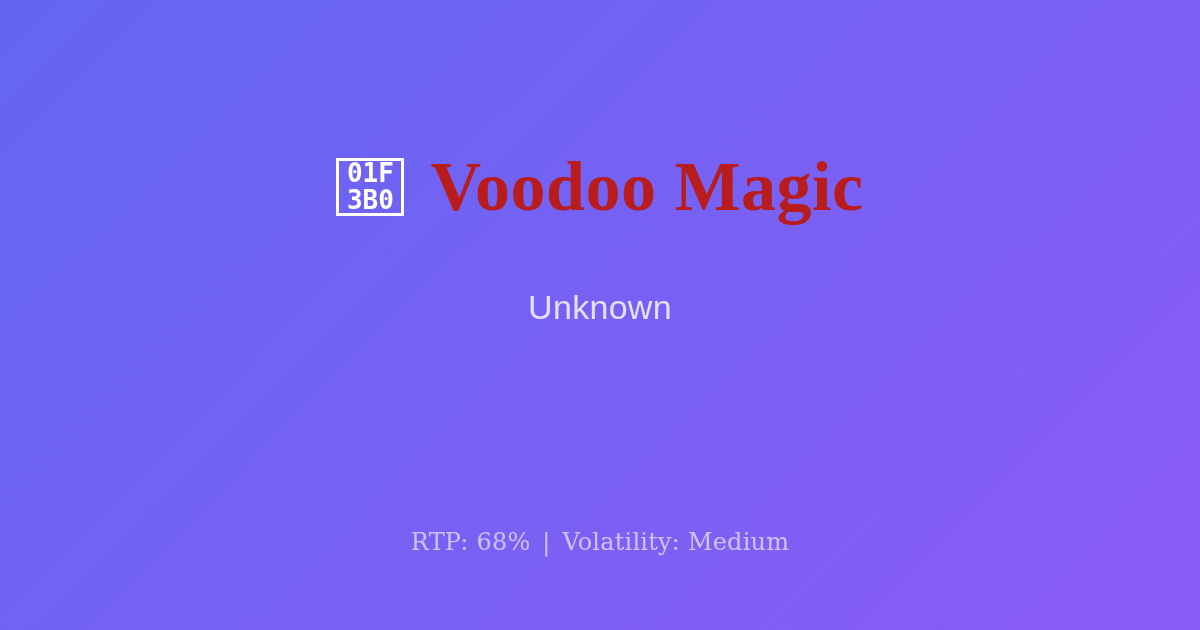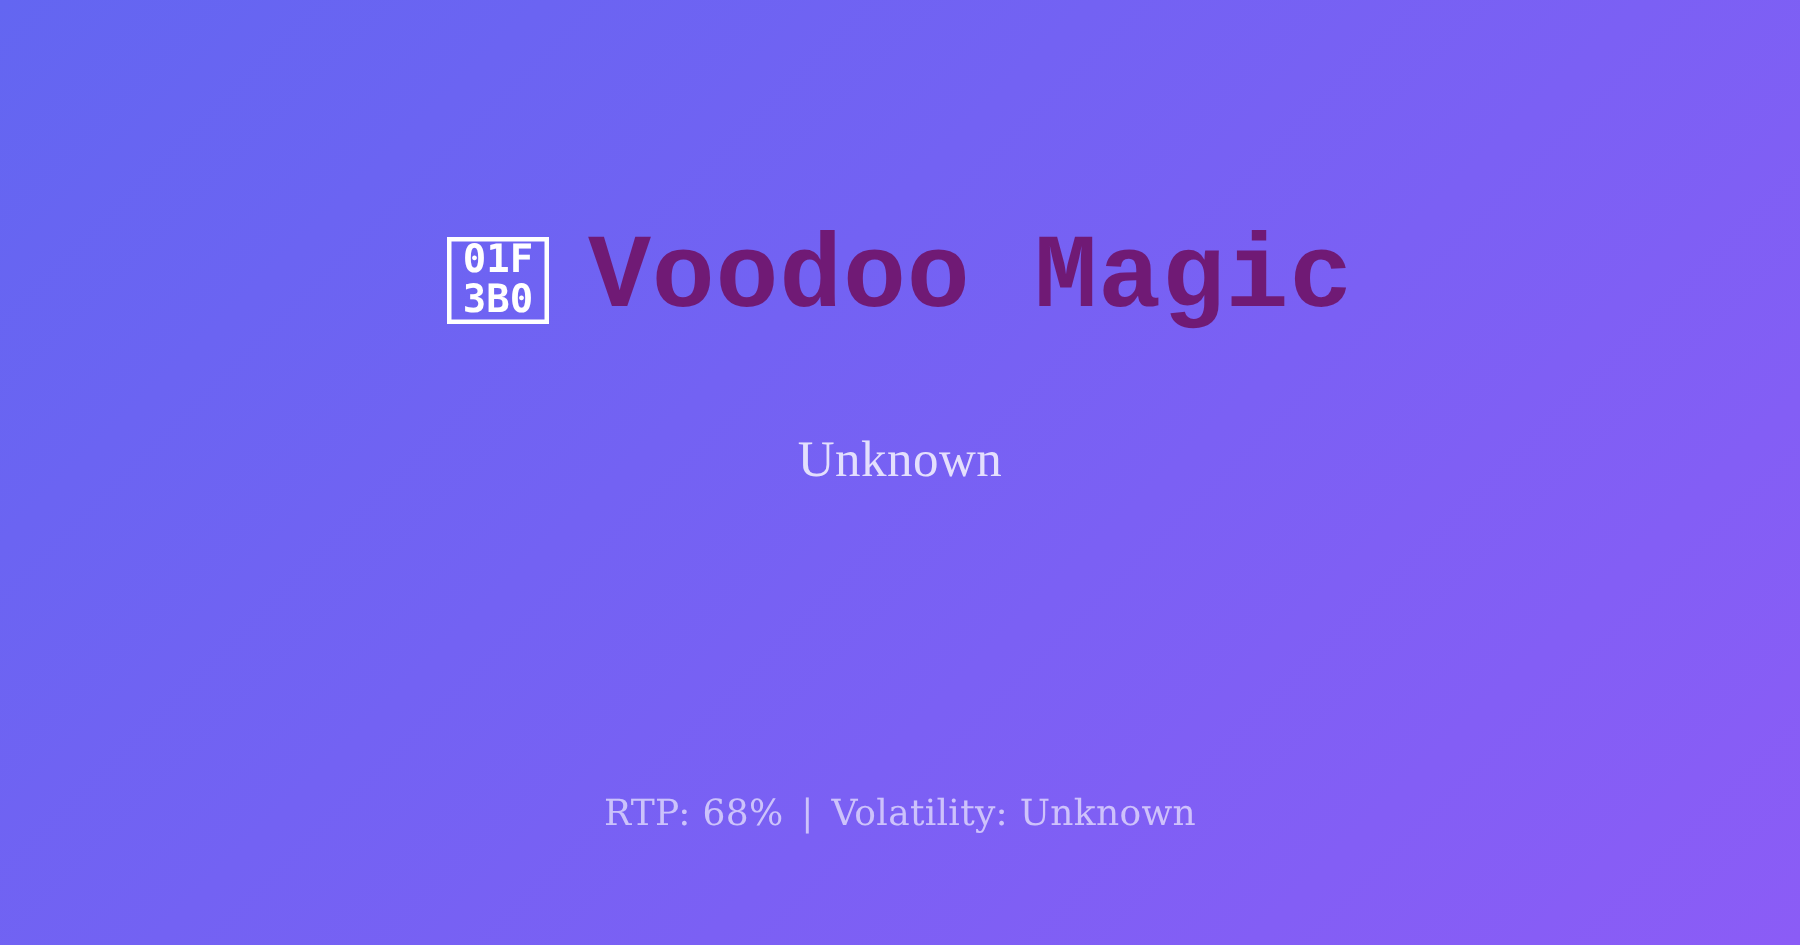--- a/index.html
+++ b/index.html
@@ -55,31 +55,31 @@
     font-weight: 700;
     color: #ffffff;
     letter-spacing: 0px;
     line-height: 1.02;
     flex: 0 0 auto;
   }
 
   .tofu-glyph span { display: block; }
 
   .card-title {
-    font-family: Liberation Mono, monospace;
+    font-family: Liberation Serif, serif;
     font-size: 70px;
     font-weight: 700;
-    color: #701a75;
+    color: #b91c1c;
     letter-spacing: 0.5px;
     white-space: nowrap;
   }
 
   .card-subtitle {
     margin-top: 66px;
-    font-family: Liberation Serif, serif;
+    font-family: Liberation Sans, sans-serif;
     font-size: 34px;
     font-weight: 400;
     color: rgba(255, 255, 255, 0.80);
     letter-spacing: 0.3px;
     white-space: nowrap;
   }
 
   
   .card-footer {
     position: absolute;
@@ -113,14 +113,14 @@
 
   </div>
 
   <div class="card-subtitle">Unknown</div>
 
 </div>
 
 <div class="card-footer">
   <span>RTP: 68%</span>
   <span class="sep">|</span>
-  <span>Volatility: Unknown</span>
+  <span>Volatility: Medium</span>
 </div>
 
 </body></html>

